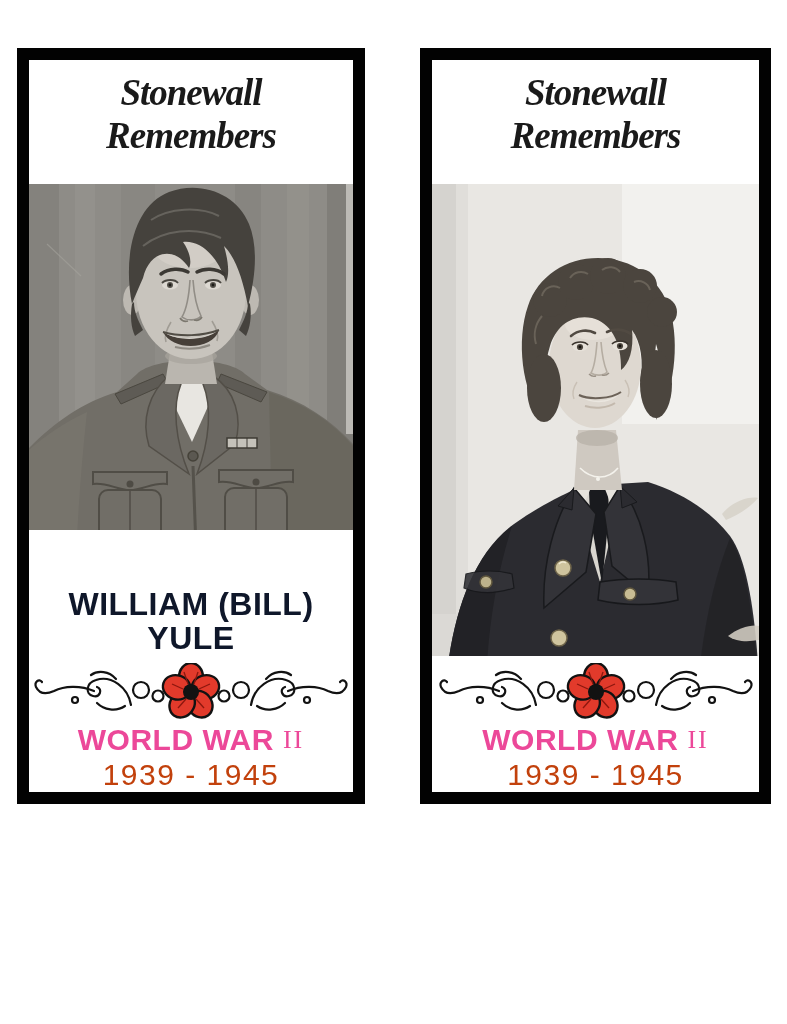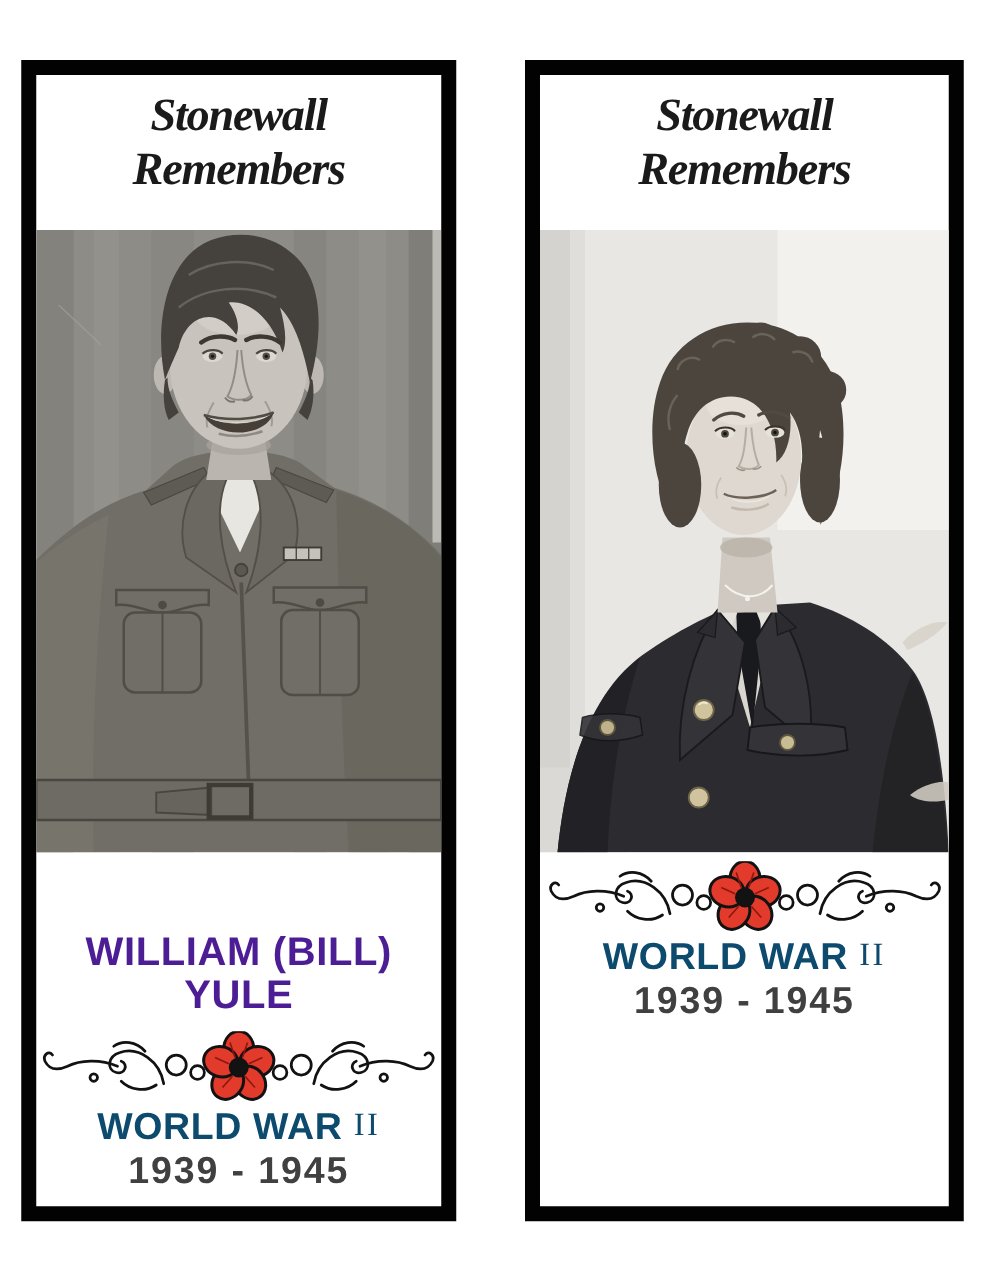--- a/index.html
+++ b/index.html
@@ -6,21 +6,21 @@
   body {
     width: 787px; height: 1024px;
     background: #ffffff;
     position: relative;
     font-family: "Liberation Sans", sans-serif;
     overflow: hidden;
   }
   .bookmark {
     position: absolute;
     top: 48px;
-    height: 929px;
+    height: 756px;
     background: #ffffff;
     border: 12px solid #020202;
     box-sizing: border-box;
     display: flex;
     flex-direction: column;
     align-items: center;
   }
   #bm0 { left: 17px;  width: 348px; }
   #bm1 { left: 420px; width: 351px; }
 
@@ -48,51 +48,51 @@
     margin-top: 58px;
     height: 78px;
     display: flex;
     flex-direction: column;
     justify-content: center;
     align-items: center;
     font-weight: bold;
     font-size: 32px;
     line-height: 1.06;
     letter-spacing: 0.5px;
-    color: #4c1d95;
+    color: #0f172a;
     text-align: center;
     white-space: nowrap;
   }
   .name-line:empty { display: none; }
 
   .flourish-wrap { margin-top: 7px; height: 58px; }
 
   .war-line {
     margin-top: 2px;
     display: flex;
-    align-items: flex-start;
+    align-items: center;
     gap: 9px;
     font-weight: bold;
     font-size: 30px;
     letter-spacing: 0.5px;
-    color: #0c4a6e;
+    color: #ec4899;
     white-space: nowrap;
   }
   .war-numeral {
     font-family: "Liberation Serif", "DejaVu Serif", serif;
     font-weight: normal;
     font-size: 26px;
     letter-spacing: 2px;
   }
   .years-line {
     margin-top: 1px;
-    font-weight: bold;
+    font-weight: normal;
     font-size: 30px;
     letter-spacing: 1.5px;
-    color: #404040;
+    color: #c2410c;
     white-space: nowrap;
   }
 </style>
 </head>
 <body>
 
 <div class="bookmark" id="bm0">
   <div class="title-block">
     <div>Stonewall</div>
     <div>Remembers</div>

